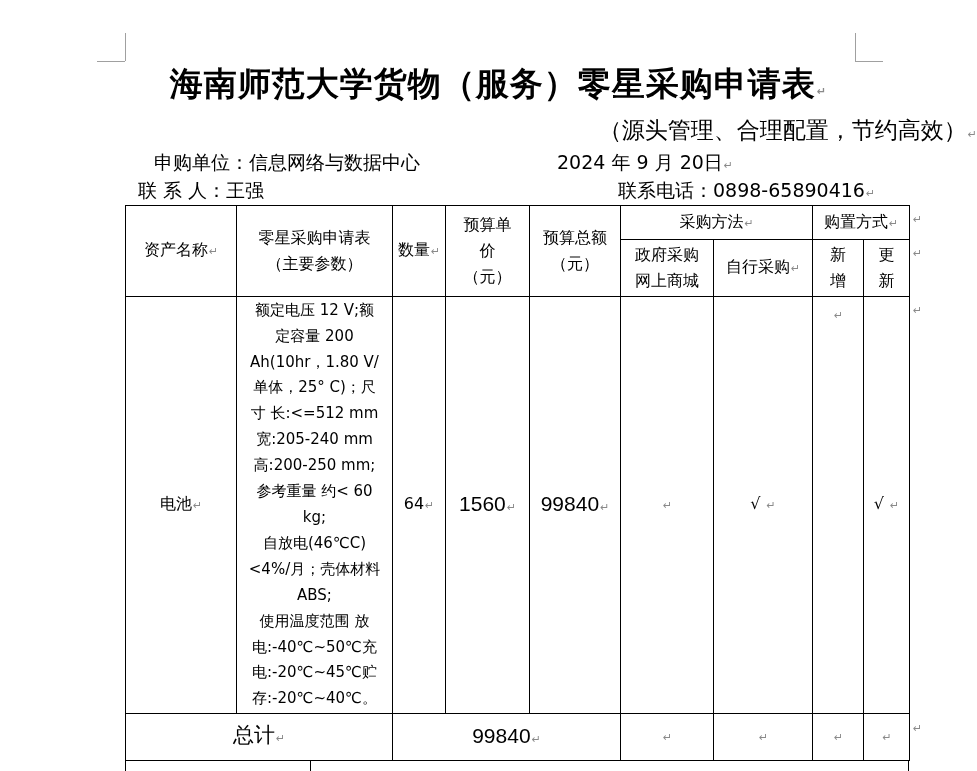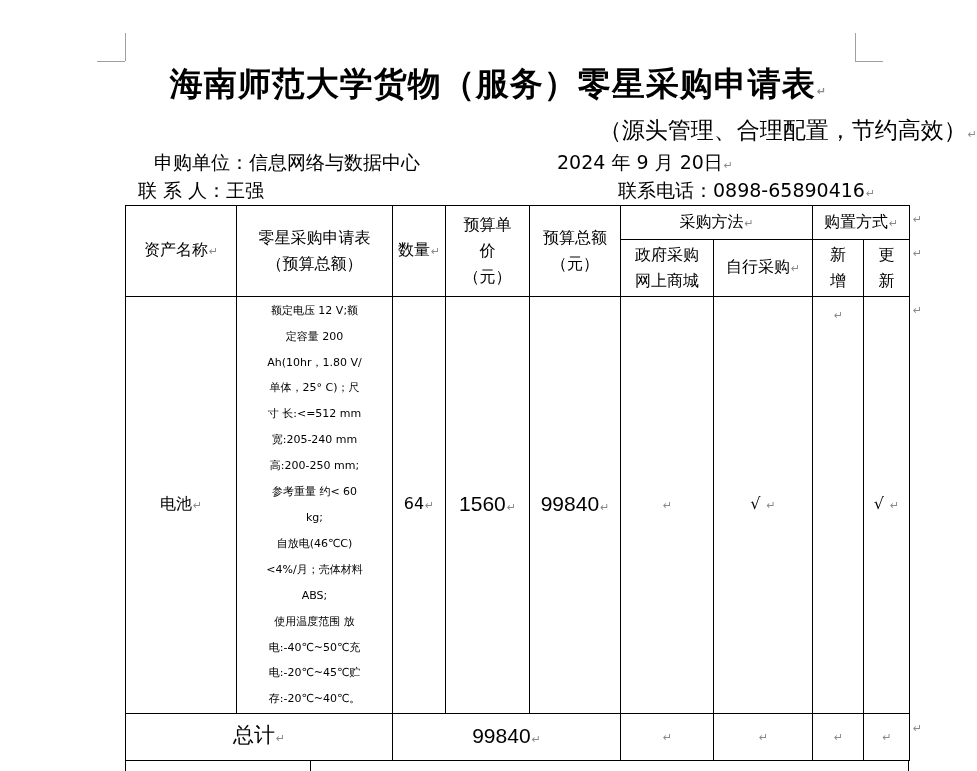--- a/index.html
+++ b/index.html
@@ -9,21 +9,21 @@
   .title { position:absolute; left:0; width:819px; top:62px; text-align:right;
            font-size:33px; font-weight:bold; letter-spacing:1px;padding-left:8px; }
   .subtitle { position:absolute; left:0; width:977px; top:115px; text-align:right;
               font-size:23px; padding-left:30px; box-sizing:border-box; }
   .meta { position:absolute; font-size:19px; white-space:nowrap; }
   .pm { color:#8a8a8a; font-size:11px; margin-left:1px; }
   table { position:absolute; left:125px; top:205px; border-collapse:collapse; table-layout:fixed; }
   td { border:1.4px solid #000; text-align:center; vertical-align:middle; padding:0;
        font-size:16px; line-height:26px; }
   .num { font-family:"Liberation Sans",sans-serif; font-size:21px;margin-top:42px; }
-  .spec { font-size:11px; line-height:25.9px; padding:0 4px; }
+  .spec { font-size:15px; line-height:25.9px; padding:0 4px; }
   .rowmark { position:absolute; color:#8a8a8a; font-size:11px; left:913px; }
   .check { font-size:16px; }
   .bottom-line { position:absolute; background:#000; }
 </style>
 </head>
 <body>
 
 <div class="crop" style="left:125px;top:33px;width:1px;height:28px;"></div>
 <div class="crop" style="left:97px;top:61px;width:28px;height:1px;"></div>
 <div class="crop" style="left:855px;top:33px;width:1px;height:28px;"></div>
@@ -63,21 +63,21 @@
       <col style="width:93px">
       <col style="width:99px">
       <col style="width:51px">
       <col style="width:46px">
   </colgroup>
   <tbody>
       <tr style="height:34px">
     <td rowspan="2"><span>资产名称</span><span class="pm">↵</span></td>
     <td rowspan="2">
       <div>零星采购申请表</div>
-      <div>（预算总额）</div>
+      <div>（主要参数）</div>
     </td>
     <td rowspan="2"><span>数量</span><span class="pm">↵</span></td>
     <td rowspan="2">
       <div>预算单</div>
       <div>价</div>
       <div>（元）</div>
     </td>
     <td rowspan="2">
       <div>预算总额</div>
       <div>（元）</div>

